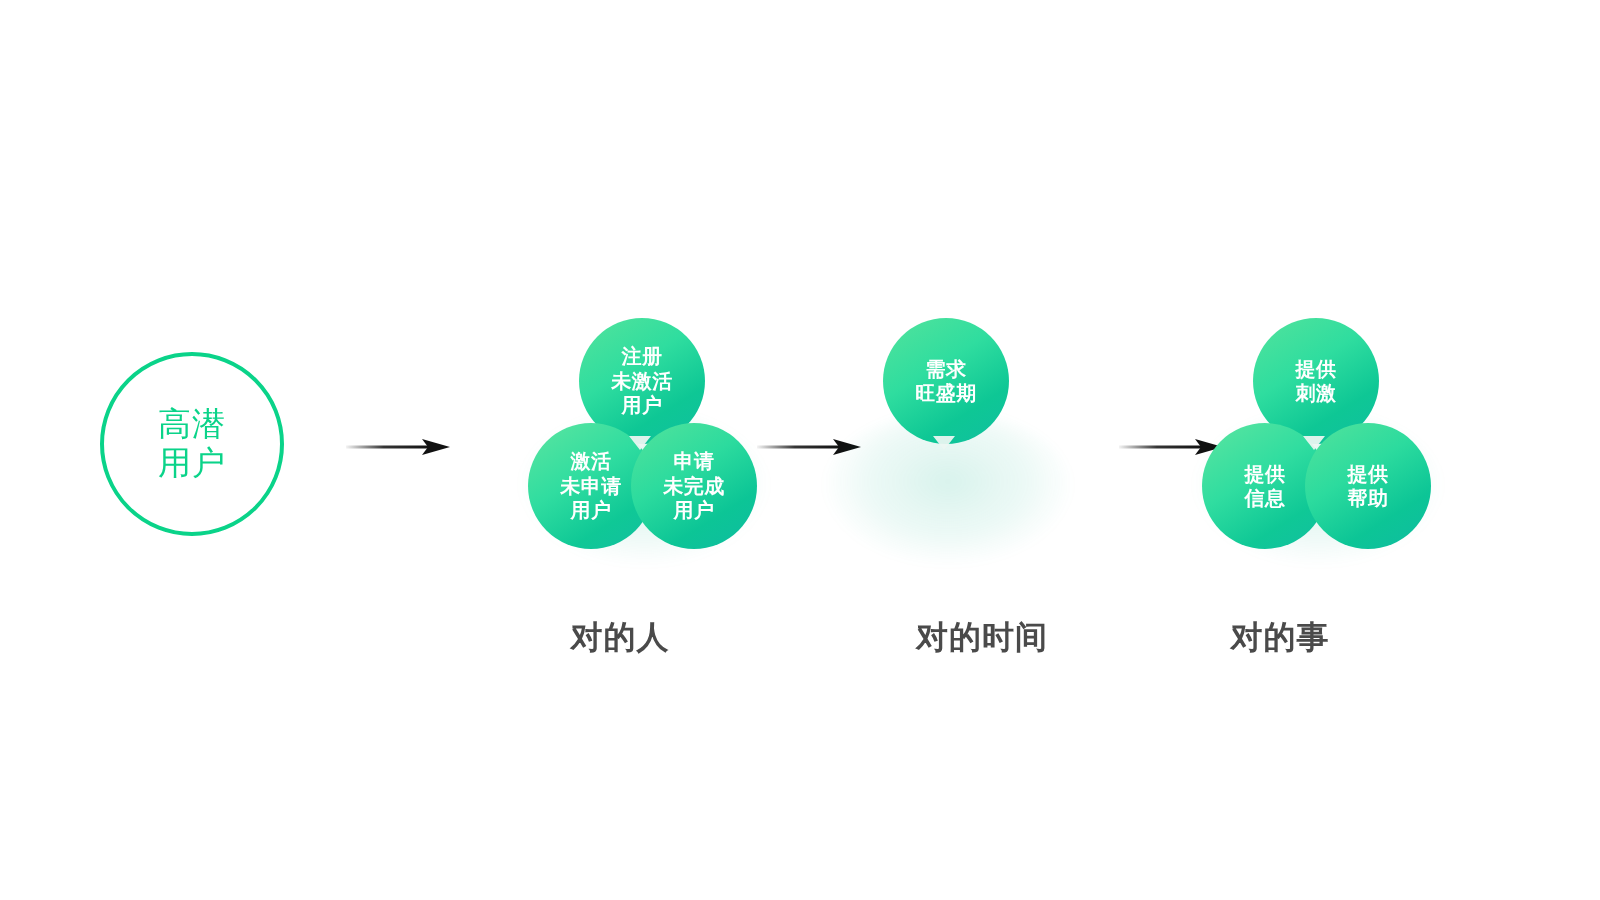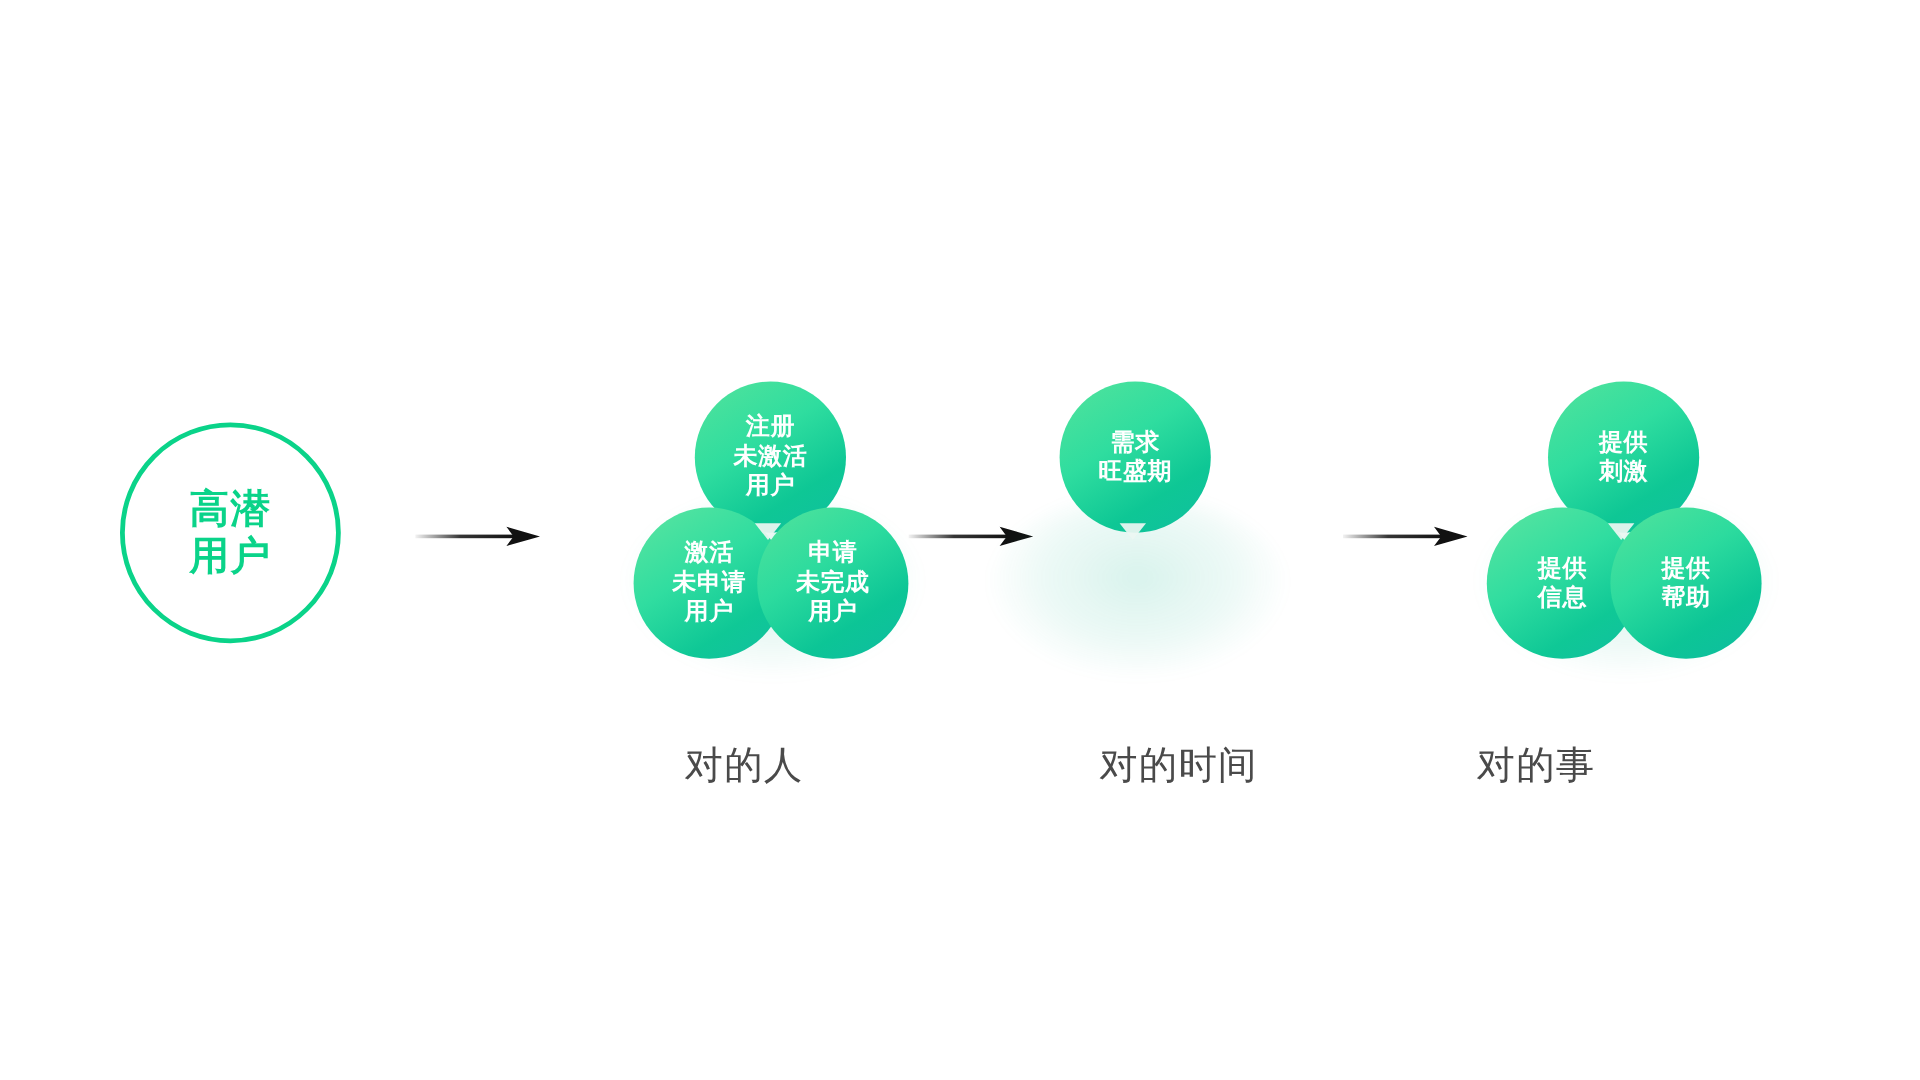--- a/index.html
+++ b/index.html
@@ -32,21 +32,21 @@
     border-radius: 50%;
     border: 4px solid #0ad389;
     box-sizing: border-box;
     display: flex;
     align-items: center;
     justify-content: center;
     background: #ffffff;
   }
   .start-label {
     color: #0ad389;
-    font-weight: bold;
+    font-weight: normal;
     font-size: 33px;
     line-height: 1.18;
     text-align: center;
     letter-spacing: 1px;
     white-space: pre-line;
   }
 
   
   .arrow {
     position: absolute;
@@ -57,21 +57,21 @@
 
   
   .cluster {
     position: absolute;
     width: 250px;
     height: 250px;
     top: 318px;
   }
   .cluster-1 { left: 519px; }
   .cluster-2 { left: 823px; }
-  .cluster-3 { left: 1230px; }
+  .cluster-3 { left: 1193px; }
 
   .bubble {
     position: absolute;
     width: 126px;
     height: 126px;
     border-radius: 50%;
     display: flex;
     align-items: center;
     justify-content: center;
     box-sizing: border-box;
@@ -132,21 +132,21 @@
     border-top: 14px solid rgba(236,246,242,0.93);
   }
 
   
   .caption {
     position: absolute;
     top: 616px;
     width: 250px;
     text-align: center;
     color: #4a4a4a;
-    font-weight: normal;
+    font-weight: bold;
     font-size: 32px;
     letter-spacing: 1px;
   }
   .caption-1 { left: 495px; }
   .caption-2 { left: 857px; }
   .caption-3 { left: 1155px; }
 </style>
 </head>
 <body>
 

